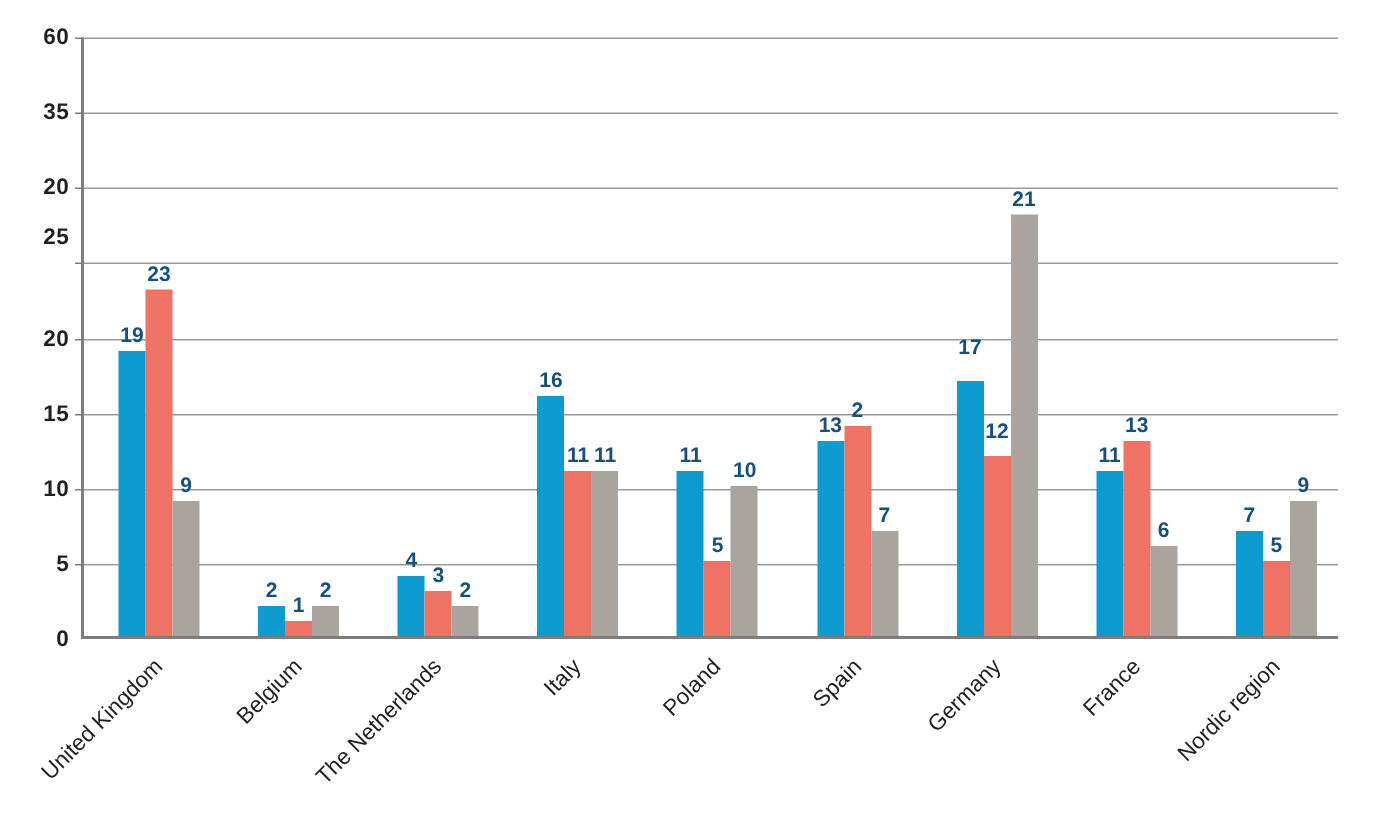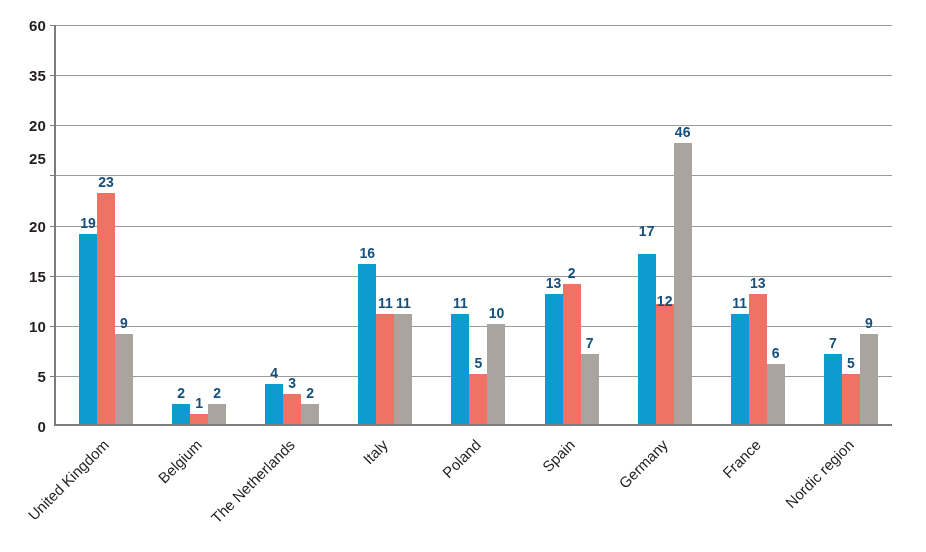--- a/index.html
+++ b/index.html
@@ -223,23 +223,23 @@
           <div class="vlabel" style="left: 0px; bottom: 133.325px;">13</div>
           <div class="bar s1" title="Groceries — Spain: 14" style="height: 140.35px; background: rgb(238, 115, 100);"></div>
           <div class="vlabel" style="left: 18px; bottom: 143.35px;">2</div>
           <div class="bar s2" title="Pharmacy products — Spain: 7" style="height: 70.175px; background: rgb(169, 164, 158);"></div>
           <div class="vlabel" style="left: 36px; bottom: 73.175px;">7</div>
         </div>
         <div class="group" style="left: 581.667px; width: 54px;">
           <div class="bar s0" title="Cosmetics, skincare and haircare — Germany: 17" style="height: 170.425px; background: rgb(13, 155, 208);"></div>
           <div class="vlabel" style="left: 0px; bottom: 185px;">17</div>
           <div class="bar s1" title="Groceries — Germany: 12" style="height: 120.3px; background: rgb(238, 115, 100);"></div>
-          <div class="vlabel" style="left: 18px; bottom: 115px;">12</div>
+          <div class="vlabel" style="left: 18px; bottom: 129px;">12</div>
           <div class="bar s2" title="Pharmacy products — Germany: 28" style="height: 280.7px; background: rgb(169, 164, 158);"></div>
-          <div class="vlabel" style="left: 36px; bottom: 283.7px;">46</div>
+          <div class="vlabel" style="left: 36px; bottom: 283.7px;">21</div>
         </div>
         <div class="group" style="left: 674.778px; width: 54px;">
           <div class="bar s0" title="Cosmetics, skincare and haircare — France: 11" style="height: 110.275px; background: rgb(13, 155, 208);"></div>
           <div class="vlabel" style="left: 0px; bottom: 113.275px;">11</div>
           <div class="bar s1" title="Groceries — France: 13" style="height: 130.325px; background: rgb(238, 115, 100);"></div>
           <div class="vlabel" style="left: 18px; bottom: 133.325px;">13</div>
           <div class="bar s2" title="Pharmacy products — France: 6" style="height: 60.15px; background: rgb(169, 164, 158);"></div>
           <div class="vlabel" style="left: 36px; bottom: 63.15px;">6</div>
         </div>
         <div class="group" style="left: 767.889px; width: 54px;">

